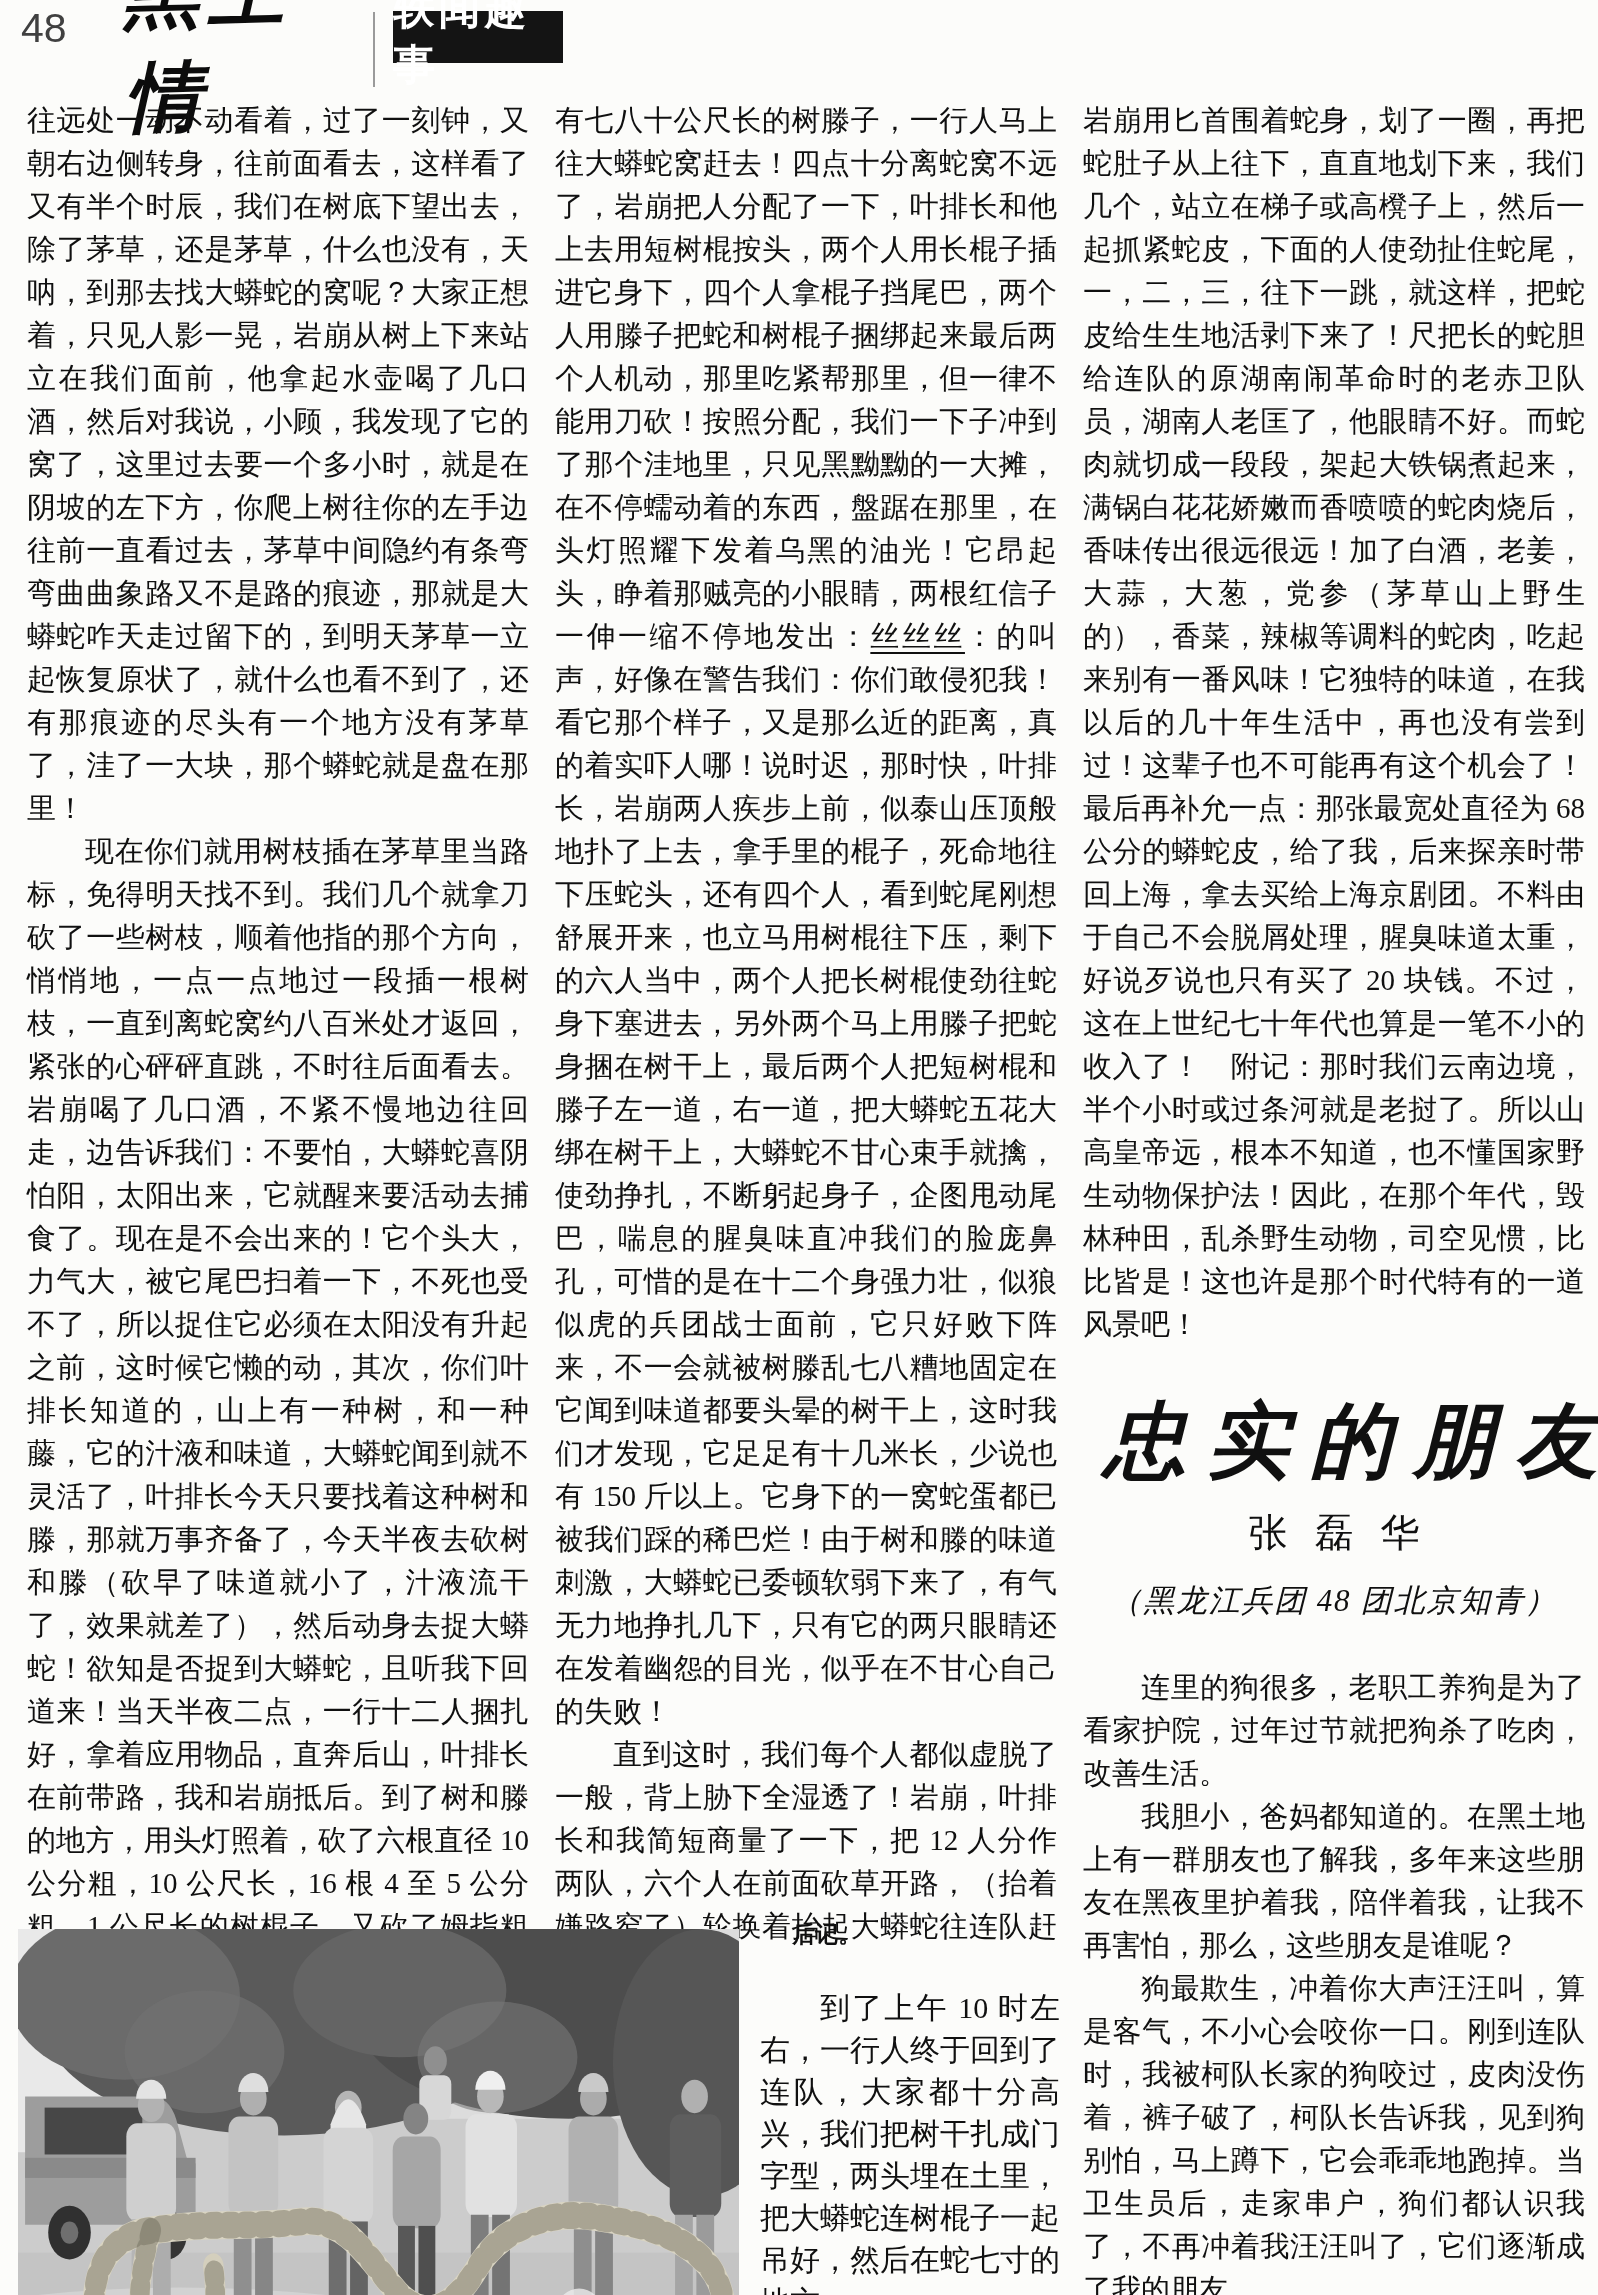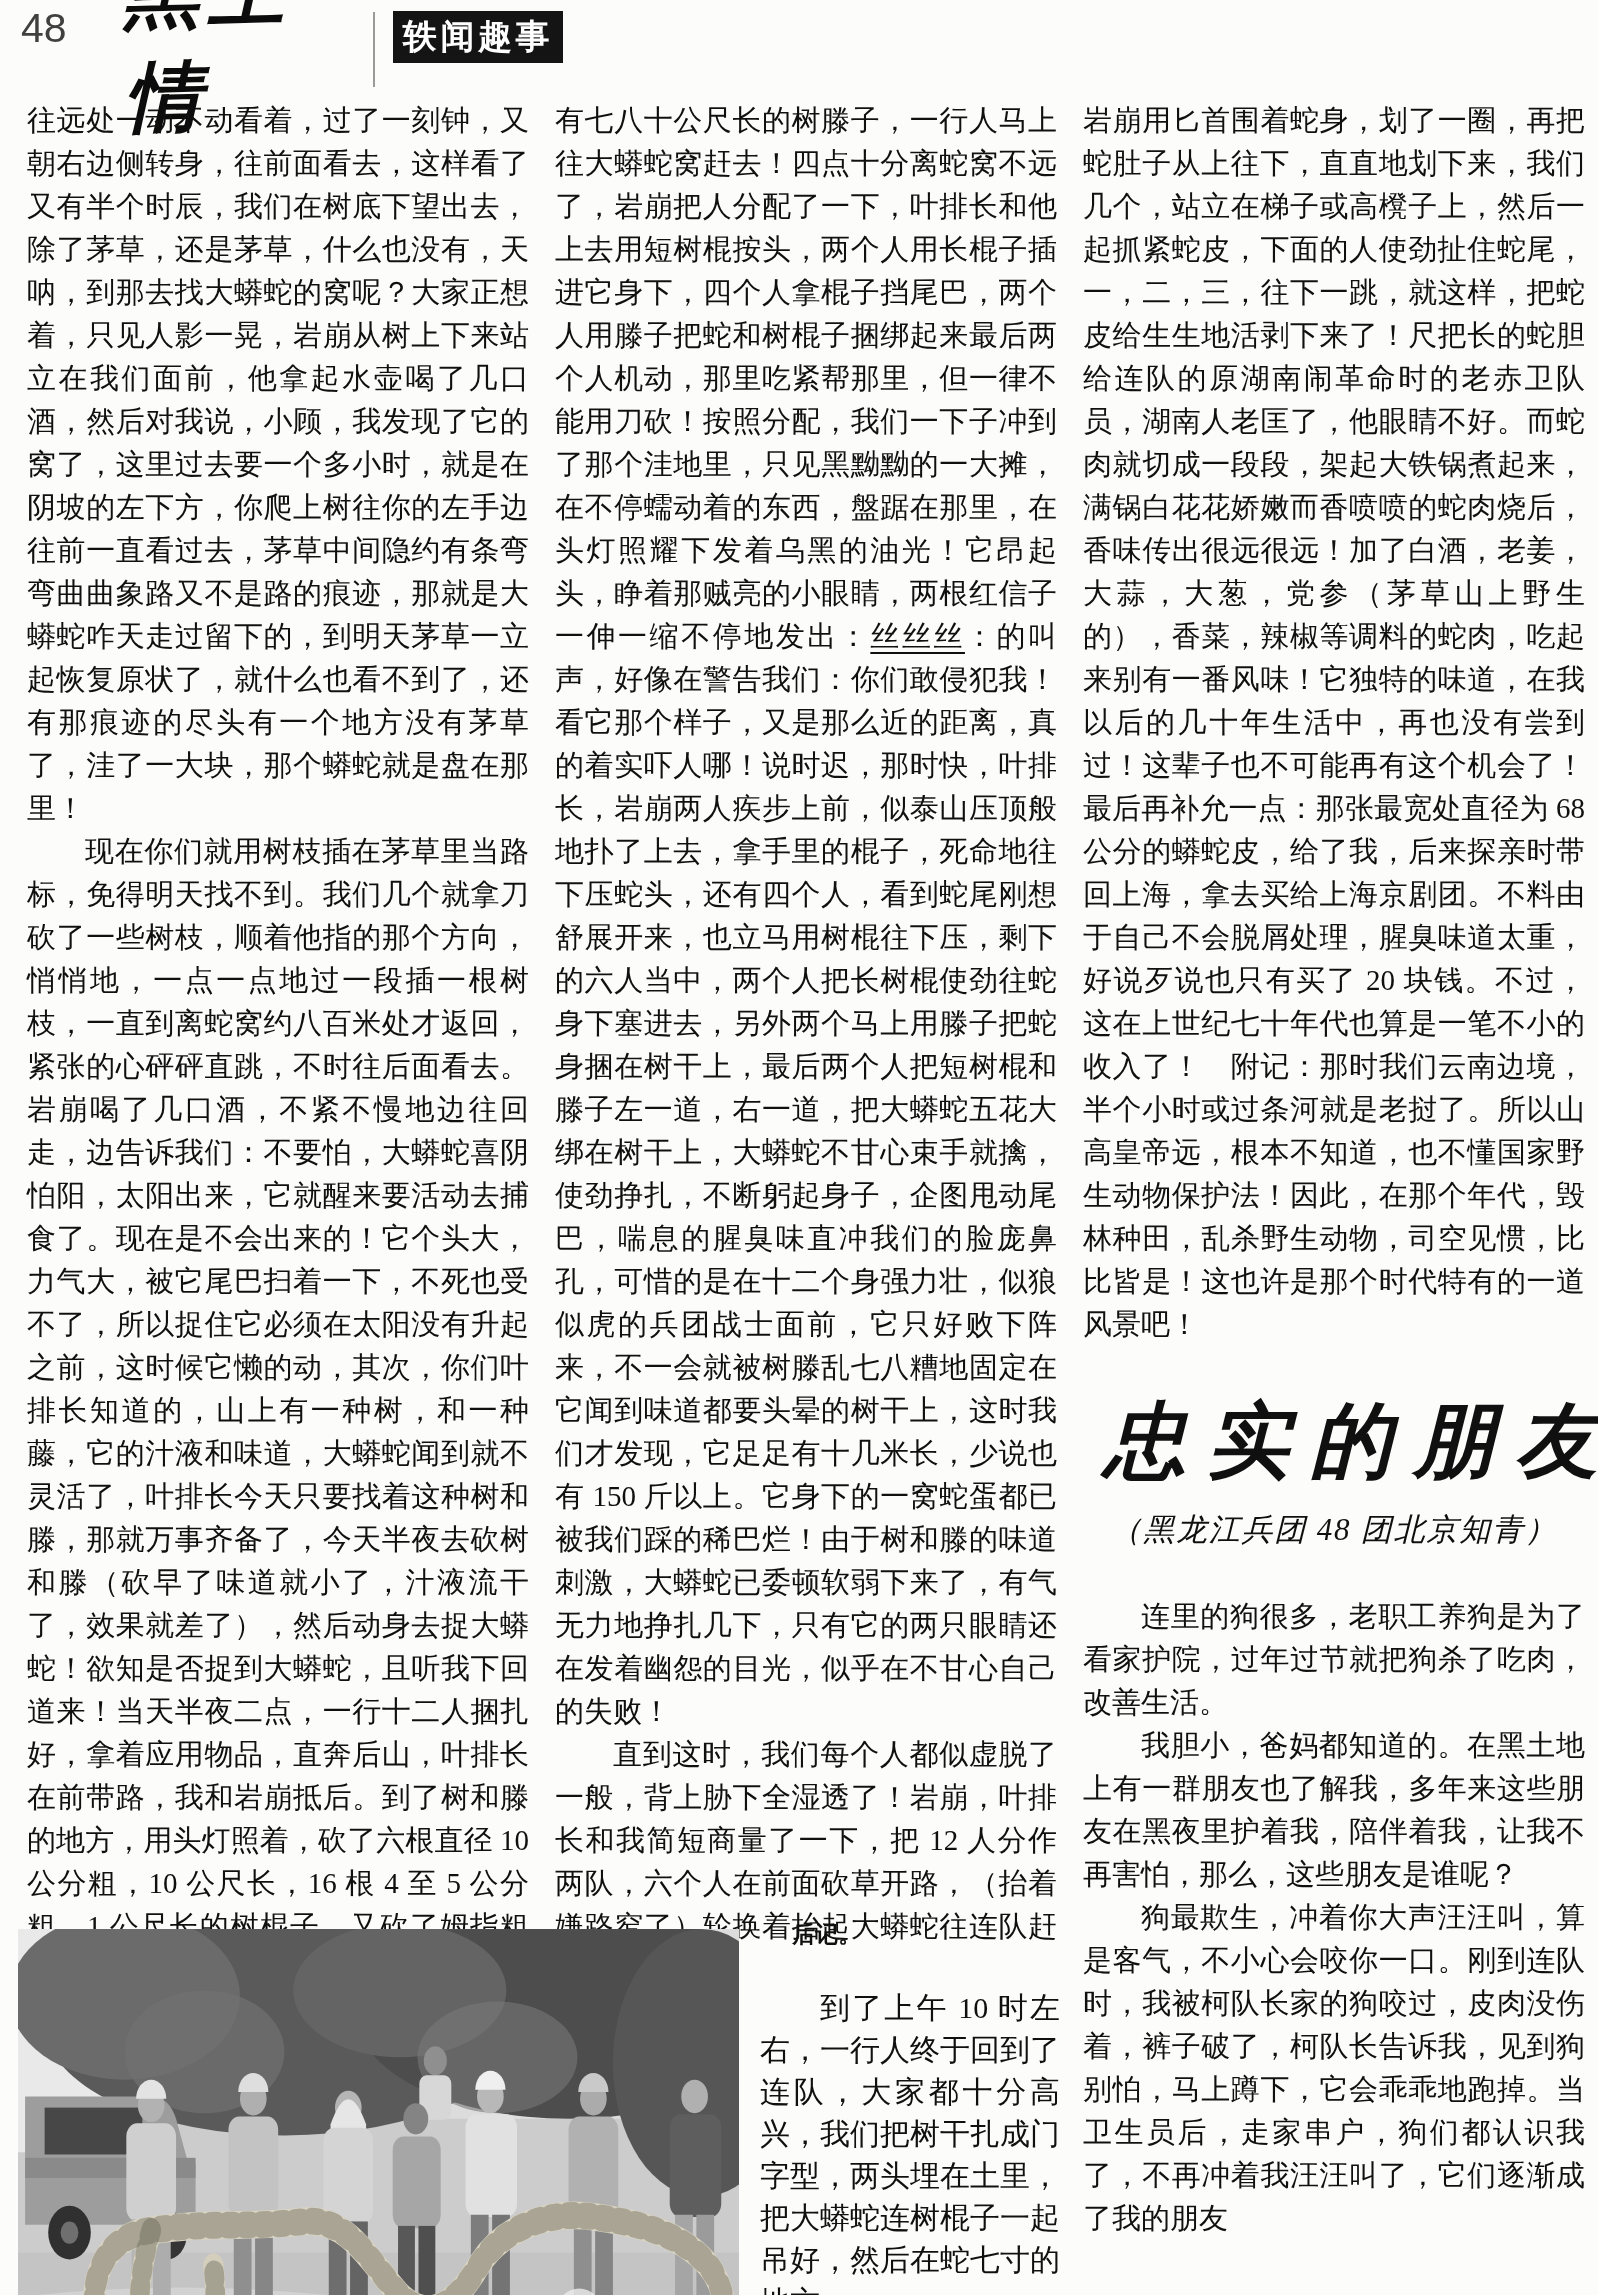--- a/index.html
+++ b/index.html
@@ -8,21 +8,21 @@
   
   .page-num{position:absolute;left:21px;top:5.3px;font-family:"Liberation Sans","DejaVu Sans",sans-serif;
             font-size:41px;color:#404040;}
   .masthead{position:absolute;left:124px;top:-3.6px;width:249px;height:98px;display:flex;
             align-items:center;justify-content:center;font-weight:900;font-style:italic;
             font-size:76px;letter-spacing:9px;transform:rotate(-1.5deg);color:#0c0c0c;}
   .hdr-divider{position:absolute;left:373px;top:12.4px;width:1.8px;height:75px;background:#9a9a9a;}
   .section-box{position:absolute;left:393px;top:10.7px;width:170px;height:52px;background:#141414;
                color:#fff;display:flex;align-items:center;justify-content:center;
                font-family:"Liberation Sans","DejaVu Sans",sans-serif;font-weight:bold;
-               font-size:34px;letter-spacing:3.6px;}
+               font-size:42px;letter-spacing:3.6px;}
   
   .col{position:absolute;top:99px;width:502px;text-align:justify;word-break:break-all;
        font-size:29px;line-height:43px;}
   #col1{left:27px;}  #col2{left:555px;}  #col3{left:1083px;}
   .col p{margin:0;}
   .indent{text-indent:2em;}
   .u-phrase{text-decoration:underline;text-underline-offset:6.2px;text-decoration-thickness:1.8px;}
   
   .col2-narrow{position:absolute;left:760px;top:1915px;width:300px;text-align:justify;
                word-break:break-all;font-size:30px;line-height:42px;}
@@ -59,20 +59,21 @@
   </div>
 
   <div class="col2-narrow">
     <p class="postscript">后记。</p>
     <p class="indent">到了上午 10 时左右，一行人终于回到了连队，大家都十分高兴，我们把树干扎成门字型，两头埋在土里，把大蟒蛇连树棍子一起吊好，然后在蛇七寸的地方，</p>
   </div>
 
   <div class="col" id="col3">
     <p>岩崩用匕首围着蛇身，划了一圈，再把蛇肚子从上往下，直直地划下来，我们几个，站立在梯子或高櫈子上，然后一起抓紧蛇皮，下面的人使劲扯住蛇尾，一，二，三，往下一跳，就这样，把蛇皮给生生地活剥下来了！尺把长的蛇胆给连队的原湖南闹革命时的老赤卫队员，湖南人老匡了，他眼睛不好。而蛇肉就切成一段段，架起大铁锅煮起来，满锅白花花娇嫩而香喷喷的蛇肉烧后，香味传出很远很远！加了白酒，老姜，大蒜，大葱，党参（茅草山上野生的），香菜，辣椒等调料的蛇肉，吃起来别有一番风味！它独特的味道，在我以后的几十年生活中，再也没有尝到过！这辈子也不可能再有这个机会了！最后再补允一点：那张最宽处直径为 68 公分的蟒蛇皮，给了我，后来探亲时带回上海，拿去买给上海京剧团。不料由于自己不会脱屑处理，腥臭味道太重，好说歹说也只有买了 20 块钱。不过，这在上世纪七十年代也算是一笔不小的收入了！　附记：那时我们云南边境，半个小时或过条河就是老挝了。所以山高皇帝远，根本不知道，也不懂国家野生动物保护法！因此，在那个年代，毁林种田，乱杀野生动物，司空见惯，比比皆是！这也许是那个时代特有的一道风景吧！</p>
     <div class="a2-title">忠实的朋友</div>
+    <div class="a2-author">张磊华</div>
     <div class="a2-affil">（黑龙江兵团 48 团北京知青）</div>
     <div class="a2-body">
       <p class="indent">连里的狗很多，老职工养狗是为了看家护院，过年过节就把狗杀了吃肉，改善生活。</p>
       <p class="indent">我胆小，爸妈都知道的。在黑土地上有一群朋友也了解我，多年来这些朋友在黑夜里护着我，陪伴着我，让我不再害怕，那么，这些朋友是谁呢？</p>
       <p class="indent">狗最欺生，冲着你大声汪汪叫，算是客气，不小心会咬你一口。刚到连队时，我被柯队长家的狗咬过，皮肉没伤着，裤子破了，柯队长告诉我，见到狗别怕，马上蹲下，它会乖乖地跑掉。当卫生员后，走家串户，狗们都认识我了，不再冲着我汪汪叫了，它们逐渐成了我的朋友</p>
 
     </div>
   </div>
 
   <div class="photo">

